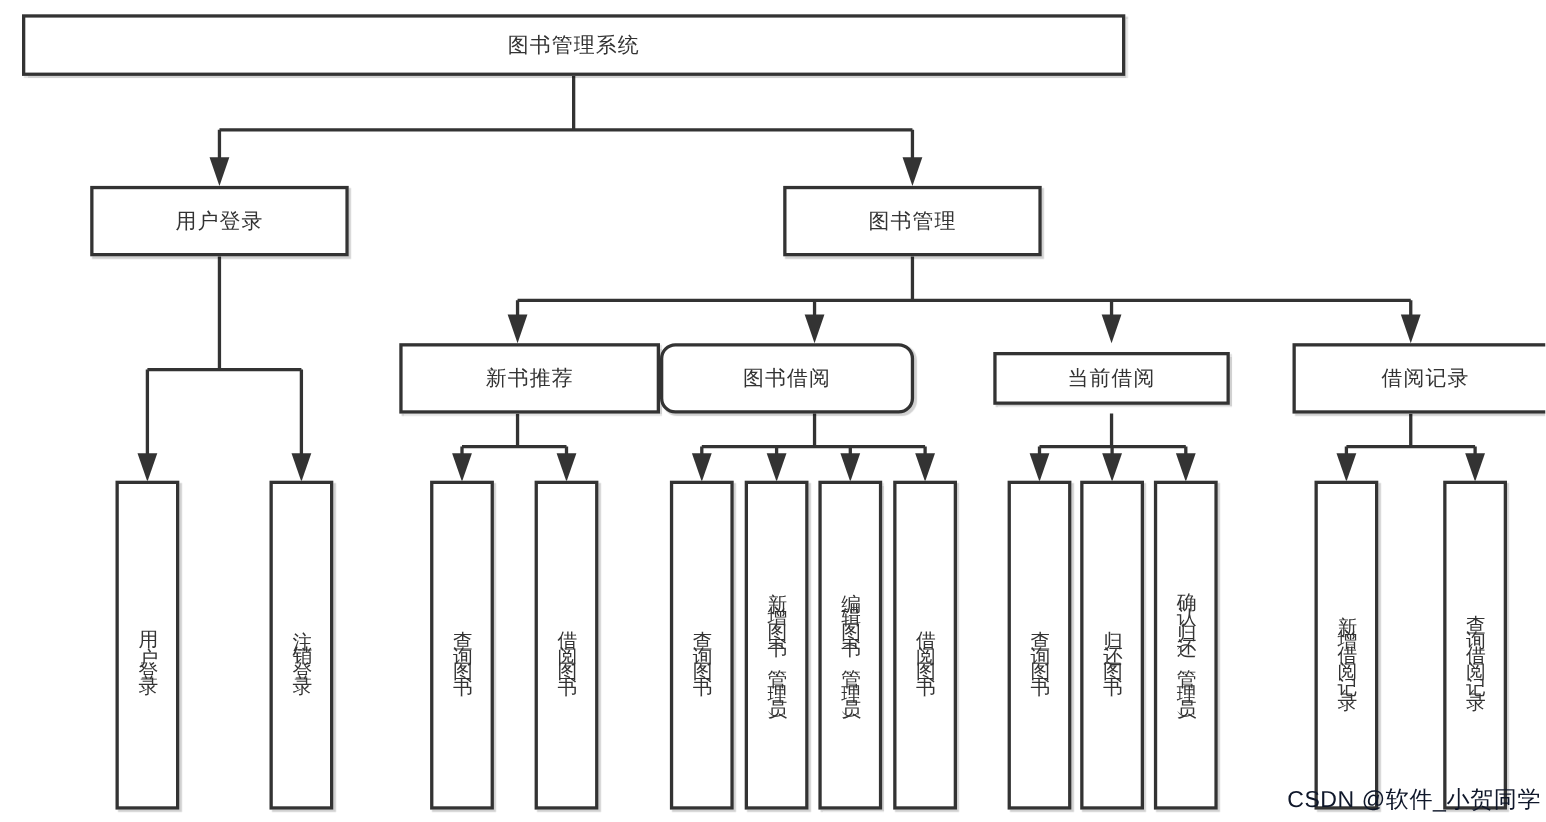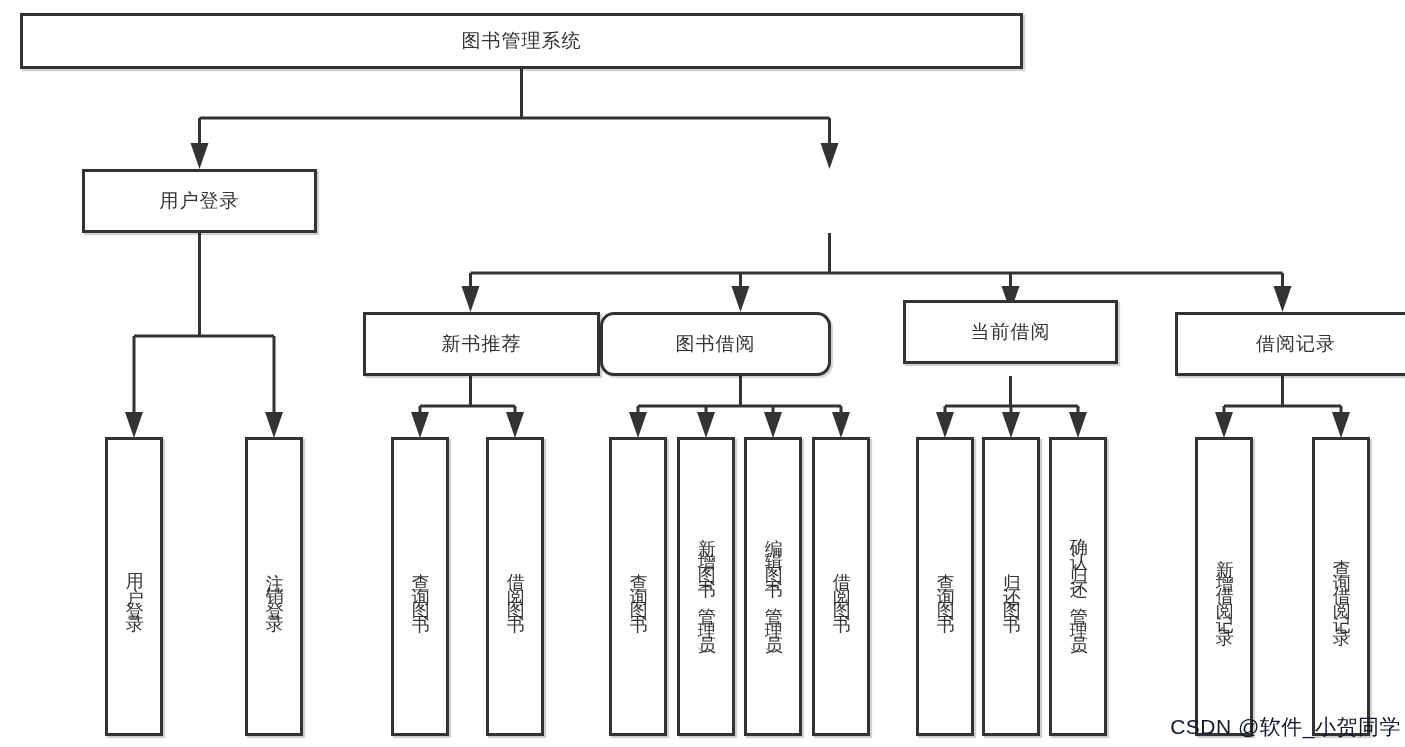--- a/index.html
+++ b/index.html
@@ -91,28 +91,31 @@
     </g>
   </svg>
 
   <div class="node" style="left:20px; top:13px; width:1003px; height:56px;">
     <span class="h-label">图书管理系统</span>
   </div>
 
   <div class="node" style="left:82px; top:169px; width:235px; height:64px;">
     <span class="h-label">用户登录</span>
   </div>
+  <div class="node" style="left:712px; top:169px; width:235px; height:64px;">
+    <span class="h-label">图书管理</span>
+  </div>
 
   <div class="node" style="left:363px; top:312px; width:237px; height:64px;">
     <span class="h-label">新书推荐</span>
   </div>
   <div class="node" style="left:600px; top:312px; width:231px; height:64px;border-radius:14px;">
     <span class="h-label">图书借阅</span>
   </div>
-  <div class="node" style="left:903px; top:300px; width:215px; height:64px;">
+  <div class="node" style="left:903px; top:320px; width:215px; height:48px;">
     <span class="h-label">当前借阅</span>
   </div>
   <div class="node" style="left:1175px; top:312px; width:242px; height:64px;">
     <span class="h-label">借阅记录</span>
   </div>
 
   <div class="node leaf" style="left:105px; top:437px; width:58px; height:299px;">
     <span class="v-label">用户登录</span>
   </div>
   <div class="node leaf" style="left:245px; top:437px; width:58px; height:299px;">

